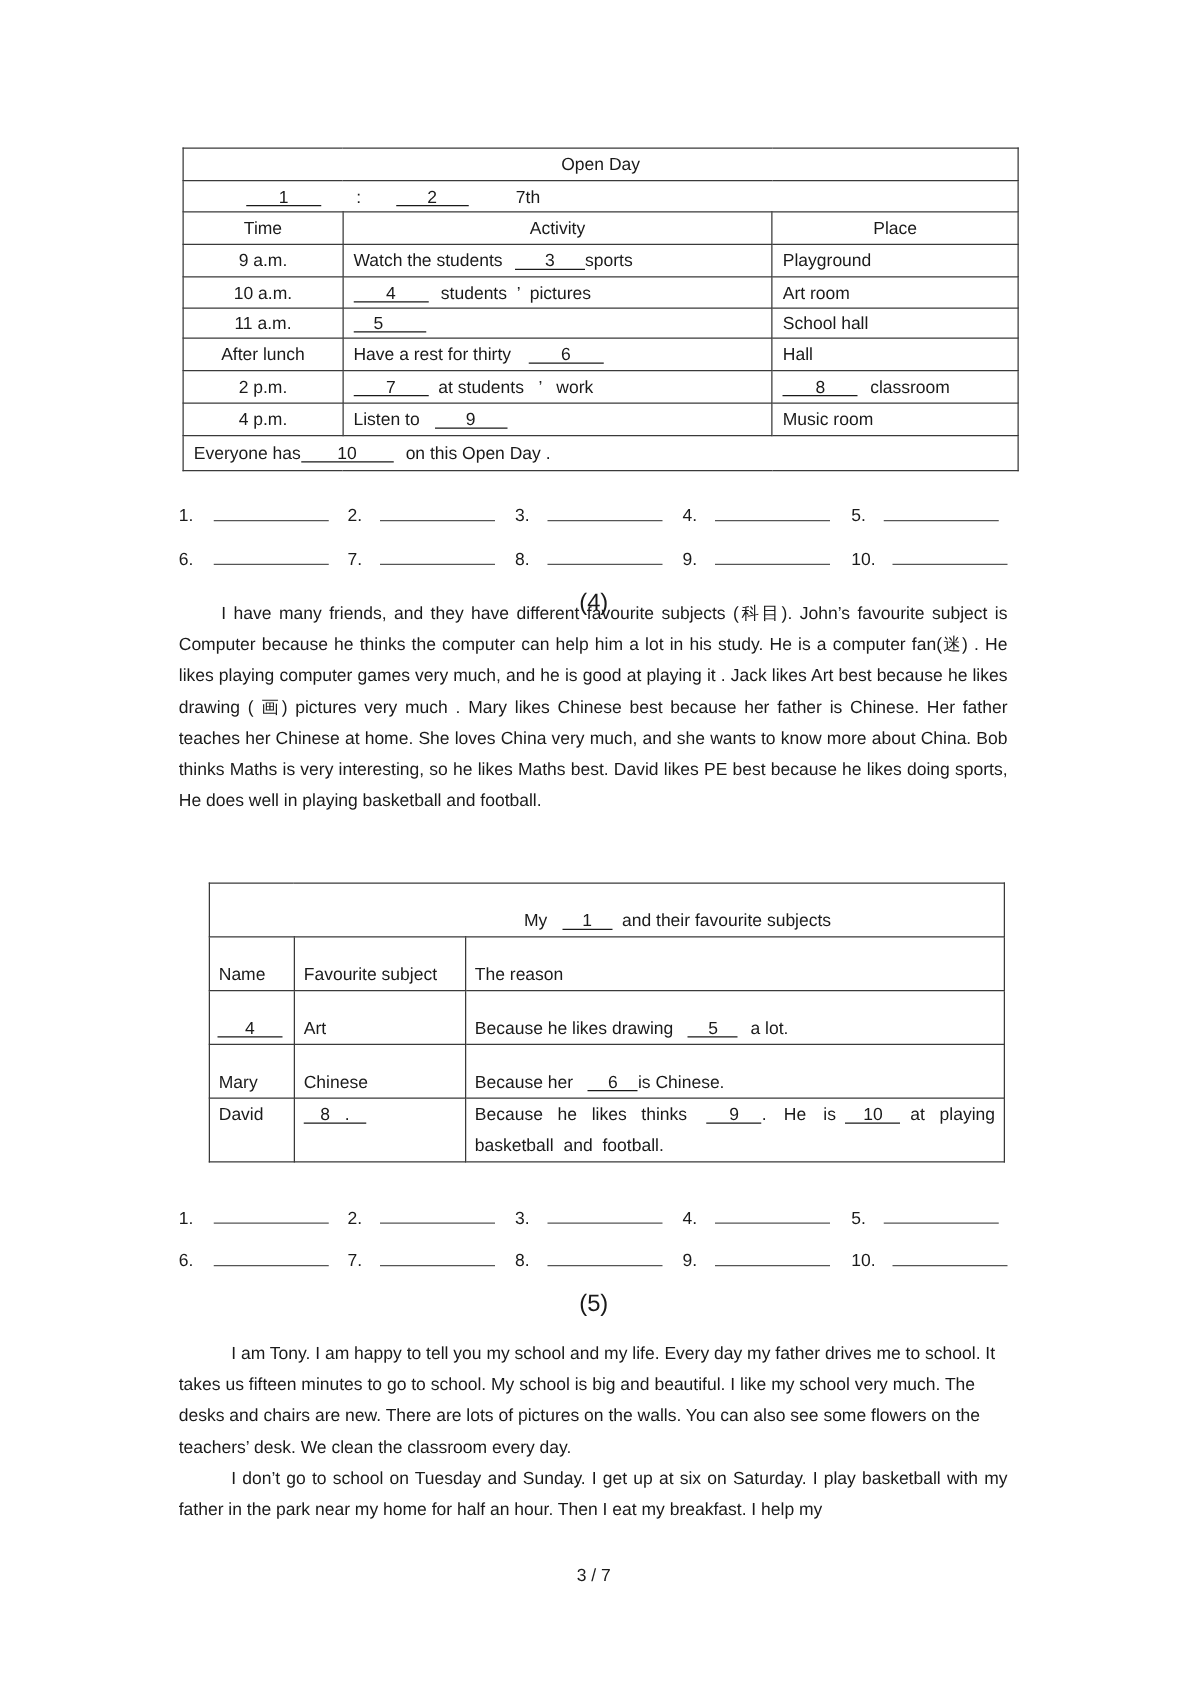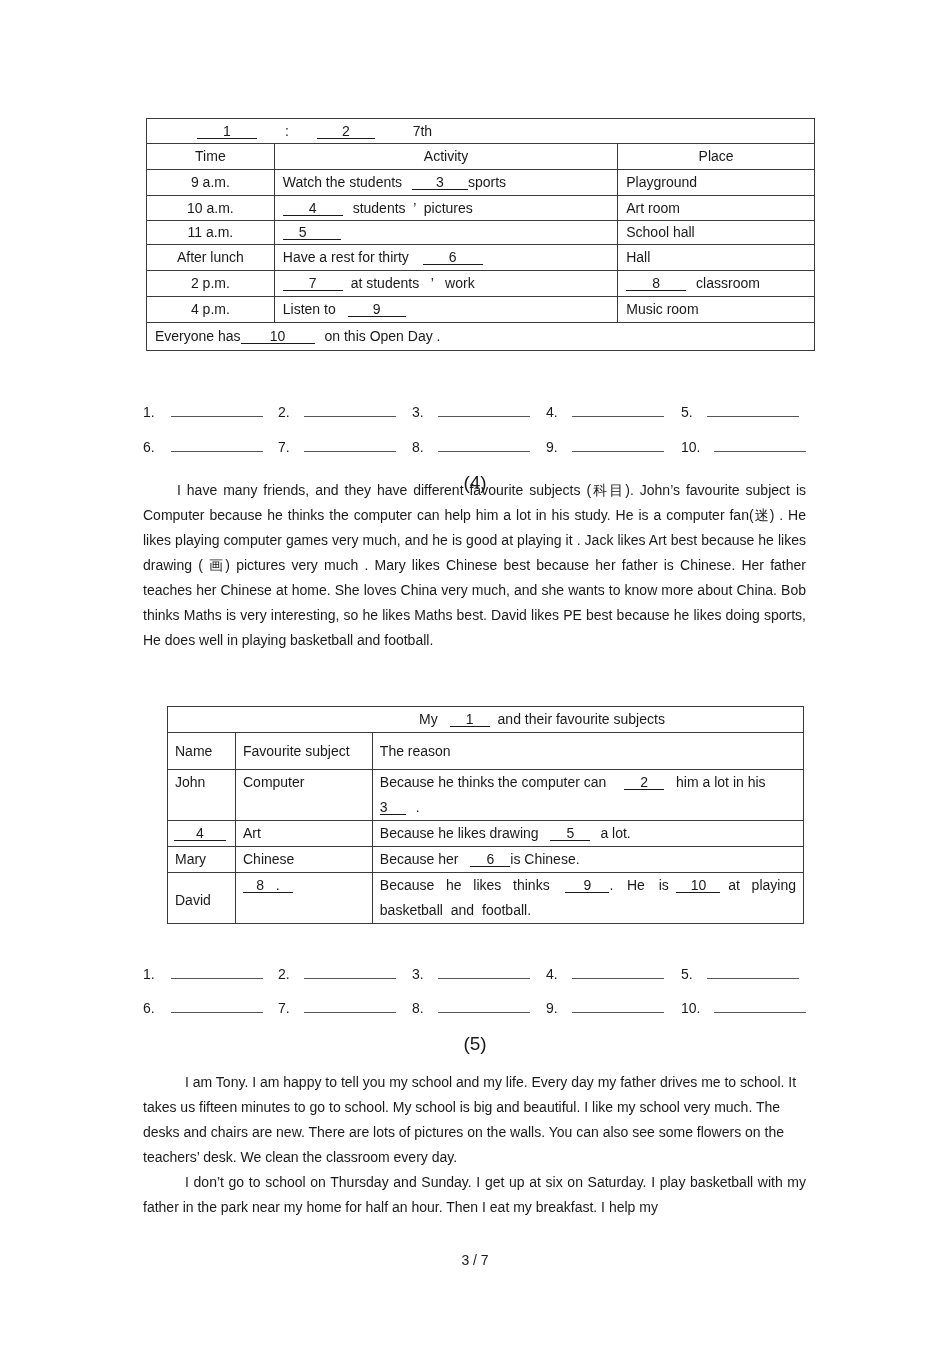--- a/index.html
+++ b/index.html
@@ -10,33 +10,36 @@
   .c { text-align: center; }
   .blank { display: inline-block; border-bottom: 1px solid #1a1a1a; text-align: center; line-height: 14px; }
   .answers { position: absolute; left: 143px; font-size: 14px; }
   .ans-item { position: absolute; white-space: nowrap; }
   .ans-line { display: inline-block; width: 92px; border-bottom: 1px solid #555; margin-left: 16px; height: 12px; vertical-align: baseline; }
   .heading { position: absolute; width: 100%; left: 0; text-align: center; font-size: 19px; }
   .para { position: absolute; left: 143px; width: 663px; font-size: 14px; line-height: 25px; text-align: justify; }
   .para p { margin: 0; }
   .indent { text-indent: 34px; }
   .t2 td { white-space: normal; vertical-align: top; padding: 4px 7px 0 7px; line-height: 25px; }
-  .t2 td.mid { vertical-align: middle; padding-top: 0; }
+  .t2 td.mid { vertical-align: middle; padding-top: 17px; }
   .footer { position: absolute; top: 1252px; left: 0; width: 100%; text-align: center; font-size: 14px; }
 </style>
 </head>
 <body>
 
 <table style="left:146px; top:118px; width:669px;">
   <colgroup>
       <col style="width:128px">
       <col style="width:344px">
       <col style="width:197px">
     </colgroup>
   <tbody>
+      <tr style="height:26px">
+    <td colspan="3" class="c">Open Day</td>
+  </tr>
   <tr style="height:25px">
     <td colspan="3" style="padding-left:50px;">
       <span class="blank" style="width:60px">1</span>
       <span style="display:inline-block;width:52px;text-align:center">:</span>
       <span class="blank" style="width:58px">2</span>
       <span style="margin-left:34px">7th</span>
     </td>
   </tr>
   <tr style="height:26px">
     <td class="c">Time</td>
@@ -133,52 +136,41 @@
       <span>My</span>
       <span class="blank" style="width:40px;margin-left:8px">1</span>
       <span style="margin-left:4px">and their favourite subjects</span>
     </td>
   </tr>
   <tr style="height:37px">
     <td class="mid">Name</td>
     <td class="mid">Favourite subject</td>
     <td class="mid">The reason</td>
   </tr>
-  <tr style="height:50px">
-    <td style="padding-top:0">John</td>
-    <td style="padding-top:0">Computer</td>
-    <td style="padding-top:0">
-      <span>Because he thinks the computer can</span>
-      <span class="blank" style="width:40px;margin-left:14px">2</span>
-      <span style="margin-left:8px">him a lot in his</span><br>
-      <span class="blank" style="width:26px;text-align:left">3</span>
-      <span style="margin-left:6px">.</span>
-    </td>
-  </tr>
   <tr style="height:26px">
     <td class="mid" style="padding-left:6px">
       <span class="blank" style="width:52px">4</span>
     </td>
     <td class="mid">Art</td>
     <td class="mid">
       <span>Because he likes drawing</span>
       <span class="blank" style="width:40px;margin-left:8px">5</span>
       <span style="margin-left:6px">a lot.</span>
     </td>
   </tr>
   <tr style="height:26px">
     <td class="mid">Mary</td>
     <td class="mid">Chinese</td>
     <td class="mid">
       <span>Because her</span>
       <span class="blank" style="width:40px;margin-left:8px">6</span><span>is Chinese.</span>
     </td>
   </tr>
   <tr style="height:49px">
-    <td style="padding-top:15px">David</td>
+    <td style="padding-top:0">David</td>
     <td style="padding-top:0">
       <span class="blank" style="width:50px"><span>8</span>&nbsp;&nbsp;&nbsp;<span>.</span></span>
     </td>
     <td style="padding-top:0;text-align:justify">
       <span style="word-spacing:4px">Because he likes thinks</span>
       <span class="blank" style="width:44px;margin-left:8px">9</span><span style="word-spacing:6px">. He is</span>
       <span class="blank" style="width:44px">10</span>
       <span style="word-spacing:4px">at playing basketball and football.</span>
     </td>
   </tr>
@@ -195,16 +187,16 @@
   <div class="ans-item" style="left:135px;top:34px"><span>7.</span><span class="ans-line" style="margin-left:14px"></span></div>
   <div class="ans-item" style="left:269px;top:34px"><span>8.</span><span class="ans-line" style="margin-left:14px"></span></div>
   <div class="ans-item" style="left:403px;top:34px"><span>9.</span><span class="ans-line" style="margin-left:14px"></span></div>
   <div class="ans-item" style="left:538px;top:34px"><span>10.</span><span class="ans-line" style="margin-left:14px"></span></div>
 </div>
 
 <div class="heading" style="top:1033px">(5)</div>
 
 <div class="para" style="top:1070px; text-align:left;">
   <p class="indent" style="text-indent:42px">I am Tony. I am happy to tell you my school and my life. Every day my father drives me to school. It takes us fifteen minutes to go to school. My school is big and beautiful. I like my school very much. The desks and chairs are new. There are lots of pictures on the walls. You can also see some flowers on the teachers’ desk. We clean the classroom every day.</p>
-  <p class="indent" style="text-indent:42px;text-align:justify">I don’t go to school on Thursday and Sunday. I get up at six on Saturday. I play basketball with my father in the park near my home for half an hour. Then I eat my breakfast. I help my</p>
+  <p class="indent" style="text-indent:42px;text-align:justify">I don’t go to school on Tuesday and Sunday. I get up at six on Saturday. I play basketball with my father in the park near my home for half an hour. Then I eat my breakfast. I help my</p>
 </div>
 
 <div class="footer">3 / 7</div>
 
 </body></html>

